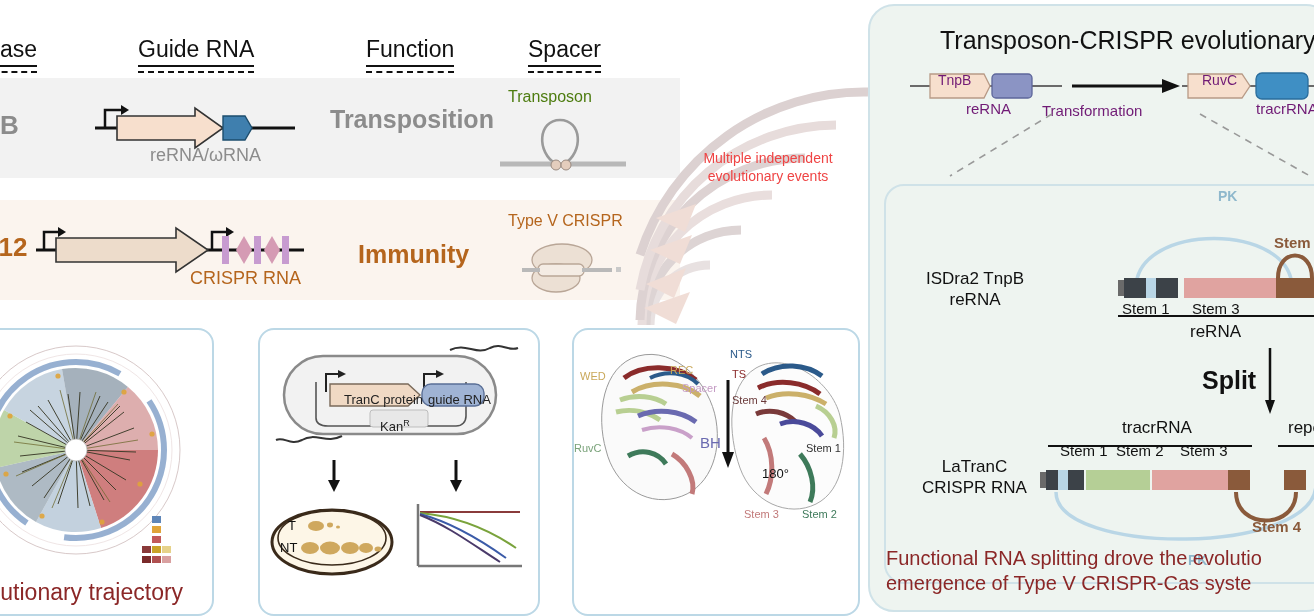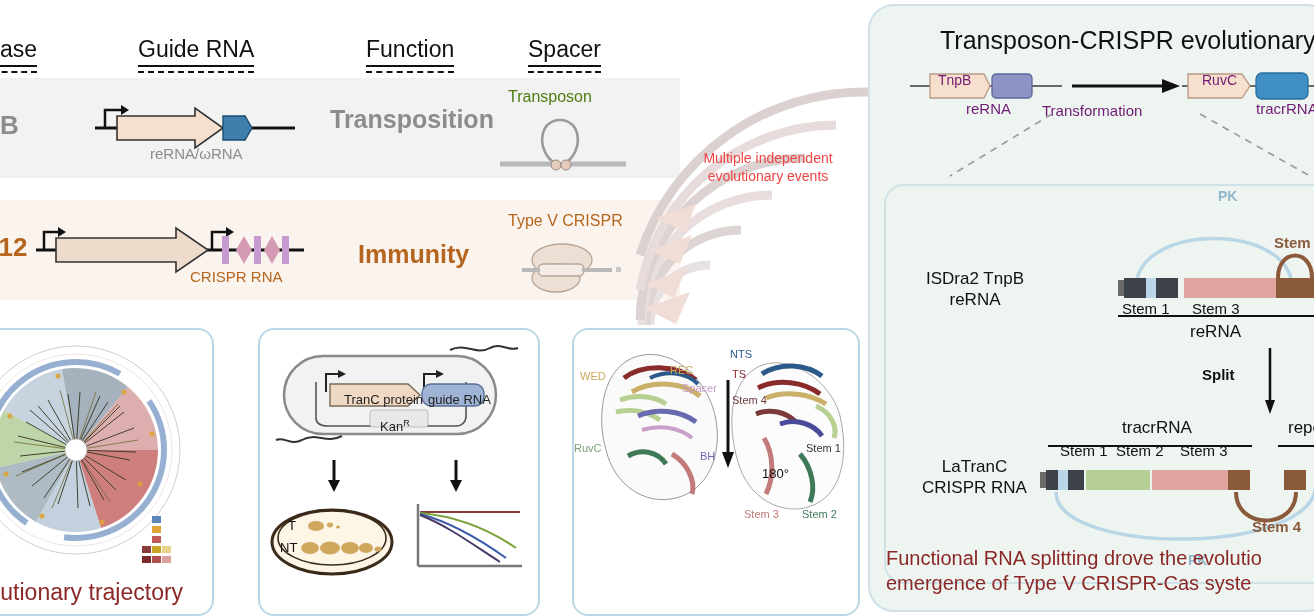--- a/index.html
+++ b/index.html
@@ -10,21 +10,21 @@
   #top-table{left:0;top:0;width:880px;height:320px;}
   .col-head{position:absolute;top:36px;font-size:23px;color:#111;white-space:nowrap;}
   .col-head .txt{border-bottom:2px solid #111;padding-bottom:2px;display:block;}
   .col-head .dash{display:block;margin-top:4px;border-bottom:2px dashed #111;height:0;}
   #row-transposition{position:absolute;left:-20px;top:78px;width:700px;height:100px;background:#f2f2f2;}
   #row-immunity{position:absolute;left:-20px;top:200px;width:700px;height:100px;background:#fbf4ee;}
   .row-nuclease{position:absolute;left:22px;top:38px;font-size:26px;font-weight:bold;}
   #tnpb-label{color:#8c8c8c;}
   #cas12-label{color:#b5651d;}
   .func-label{position:absolute;font-size:25px;font-weight:bold;}
-  .rna-sub{position:absolute;font-size:15px;white-space:nowrap;}
+  .rna-sub{position:absolute;font-size:18px;white-space:nowrap;}
   .sys-label{position:absolute;font-size:16px;white-space:nowrap;}
   
   #arc-motif{left:640px;top:40px;width:260px;height:290px;}
   #arc-text{left:648px;top:150px;width:240px;text-align:center;font-size:14px;
             color:#ef4444;line-height:1.25;}
   
   .panel{position:absolute;top:328px;height:284px;border:2px solid #bcd8e6;
          border-radius:16px;background:#fff;}
   .panel-title{position:absolute;bottom:8px;left:0;right:0;text-align:center;
                font-size:23px;color:#8b2727;}
@@ -36,21 +36,21 @@
                border:2px solid #cfe2e8;border-radius:26px;}
   #rp-title{position:absolute;left:70px;top:20px;font-size:25px;white-space:nowrap;color:#111;}
   #inner-panel{position:absolute;left:14px;top:178px;width:470px;height:396px;
                border:2px solid #cfe2e8;border-radius:20px;}
   #rp-caption{position:absolute;left:16px;bottom:14px;width:470px;font-size:20px;
               color:#8b2727;line-height:1.25;}
   .rna-name{position:absolute;font-size:17px;text-align:center;line-height:1.25;color:#111;}
   .bar-cap{position:absolute;font-size:15px;color:#111;white-space:nowrap;}
   .pk-lab{position:absolute;font-size:14px;font-weight:bold;color:#8fb8cc;}
   .stem4-lab{position:absolute;font-size:15px;font-weight:bold;color:#8a5a3b;}
-  .split-lab{position:absolute;font-size:15px;font-weight:bold;color:#111;}
+  .split-lab{position:absolute;font-size:25px;font-weight:bold;color:#111;}
   .gene-lab{position:absolute;font-size:15px;color:#701a75;white-space:nowrap;}
   svg{display:block;overflow:visible;}
 </style>
 </head>
 <body>
 
 <div id="top-table" class="abs">
 
   <div id="row-transposition"></div>
   <div id="row-immunity"></div>
@@ -306,21 +306,21 @@
       <path d="M176,76 C190,70 206,74 216,84" stroke="#7a3a3a" stroke-width="5" fill="none"></path>
       <path d="M200,86 C216,80 234,86 242,98" stroke="#4a4a9a" stroke-width="5" fill="none"></path>
       <path d="M184,100 C194,116 194,140 186,156" stroke="#c27a7a" stroke-width="5" fill="none"></path>
       <path d="M220,116 C232,130 236,150 230,164" stroke="#3e7a5a" stroke-width="5" fill="none"></path>
     </g>
   </svg>
   <div class="abs" style="left:6px;top:40px;font-size:11px;color:#c9a85a;">WED</div>
   <div class="abs" style="left:96px;top:34px;font-size:11px;color:#c9a85a;">REC</div>
   <div class="abs" style="left:108px;top:52px;font-size:11px;color:#c49ac4;">Spacer</div>
   <div class="abs" style="left:0px;top:112px;font-size:11px;color:#7aa37a;">RuvC</div>
-  <div class="abs" style="left:126px;top:120px;font-size:11px;color:#6a6ab0;">BH</div>
+  <div class="abs" style="left:126px;top:104px;font-size:15px;color:#6a6ab0;">BH</div>
 
   <div class="abs" style="left:156px;top:18px;font-size:11px;color:#2b5a8a;">NTS</div>
   <div class="abs" style="left:158px;top:38px;font-size:11px;color:#8a2b2b;">TS</div>
   <div class="abs" style="left:158px;top:64px;font-size:11px;color:#6a3a3a;">Stem 4</div>
   <div class="abs" style="left:232px;top:112px;font-size:11px;color:#333;">Stem 1</div>
   <div class="abs" style="left:228px;top:178px;font-size:11px;color:#3e7a5a;">Stem 2</div>
   <div class="abs" style="left:170px;top:178px;font-size:11px;color:#c27a7a;">Stem 3</div>
   <div class="abs" style="left:144px;top:136px;font-size:13px;color:#111;margin-left:44px;">180°</div>
 
 </div>

